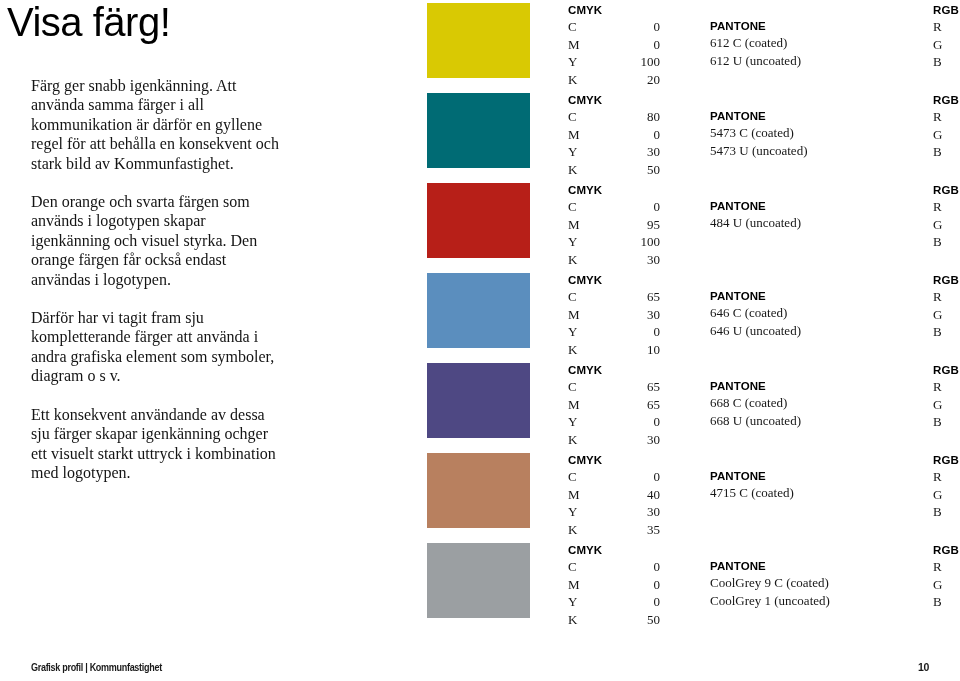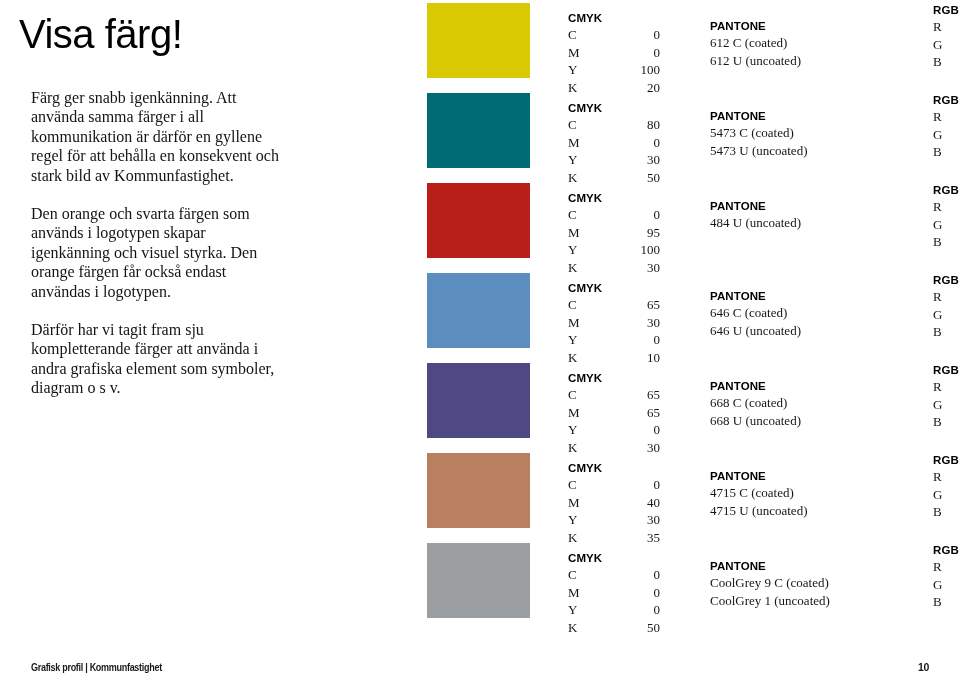--- a/index.html
+++ b/index.html
@@ -22,21 +22,21 @@
     left: 6px;
     top: 0;
     width: 290px;
   }
   #page-title {
     font-family: "Liberation Sans", sans-serif;
     font-size: 40px;
     line-height: 44px;
     font-weight: 400;
     letter-spacing: -0.5px;
-    margin: 12px;
+    margin: 0;
     padding: 0 0 0 1px;
     color: #000;
   }
   #intro-body {
     margin-top: 32px;
     padding-left: 25px;
     width: 248px;
   }
   .para {
     font-family: "Liberation Serif", serif;
@@ -85,21 +85,21 @@
     font-size: 13px;
     line-height: 17.6px;
     color: #171717;
     white-space: nowrap;
   }
 
   
   .cmyk-block {
     position: absolute;
     left: 0;
-    top: 8px;
+    top: 0;
     width: 92px;
   }
   .cmyk-line {
     display: flex;
     justify-content: space-between;
   }
   .cmyk-key { width: 18px; text-align: left; }
   .cmyk-val { text-align: right; min-width: 30px; }
 
   
@@ -158,20 +158,21 @@
 </style>
 </head>
 <body>
 
 <div id="left-col">
   <h1 id="page-title">Visa färg!</h1>
   <div id="intro-body">
     <p class="para">Färg ger snabb igenkänning. Att använda samma färger i all kommunikation är därför en gyllene regel för att behålla en konsekvent och stark bild av Kommunfastighet.</p>
     <p class="para">Den orange och svarta färgen som används i logotypen skapar igenkänning och visuel styrka. Den orange färgen får också endast användas i logotypen.</p>
     <p class="para">Därför har vi tagit fram sju kompletterande färger att använda i andra grafiska element som symboler, diagram o s v.</p>
+    <p class="para">Ett konsekvent användande av dessa sju färger skapar igenkänning ochger ett visuelt starkt uttryck i kombination med logotypen.</p>
   </div>
 </div>
 
 <div id="swatch-table">
 
   <div class="swatch-row">
     <div class="swatch-chip" style="background-color: rgb(217, 201, 3);"></div>
     <div class="specs">
       <div class="cmyk-block">
         <div class="col-head">CMYK</div>
@@ -412,21 +413,20 @@
             <span class="cmyk-val">30</span>
           </div>
         <div class="spec-line cmyk-line">
             <span class="cmyk-key">K</span>
             <span class="cmyk-val">35</span>
           </div>
       </div>
       <div class="pantone-block">
         <div class="col-head">PANTONE</div>
         <div class="spec-line">4715 C (coated)</div>
-        <div class="spec-line">4715 U (uncoated)</div>
       </div>
       <div class="rgb-block">
         <div class="col-head">RGB</div>
         <div class="spec-line rgb-line">
             <span class="rgb-key">R</span>
             <span class="rgb-val">181</span>
           </div>
         <div class="spec-line rgb-line">
             <span class="rgb-key">G</span>
             <span class="rgb-val">128</span>

